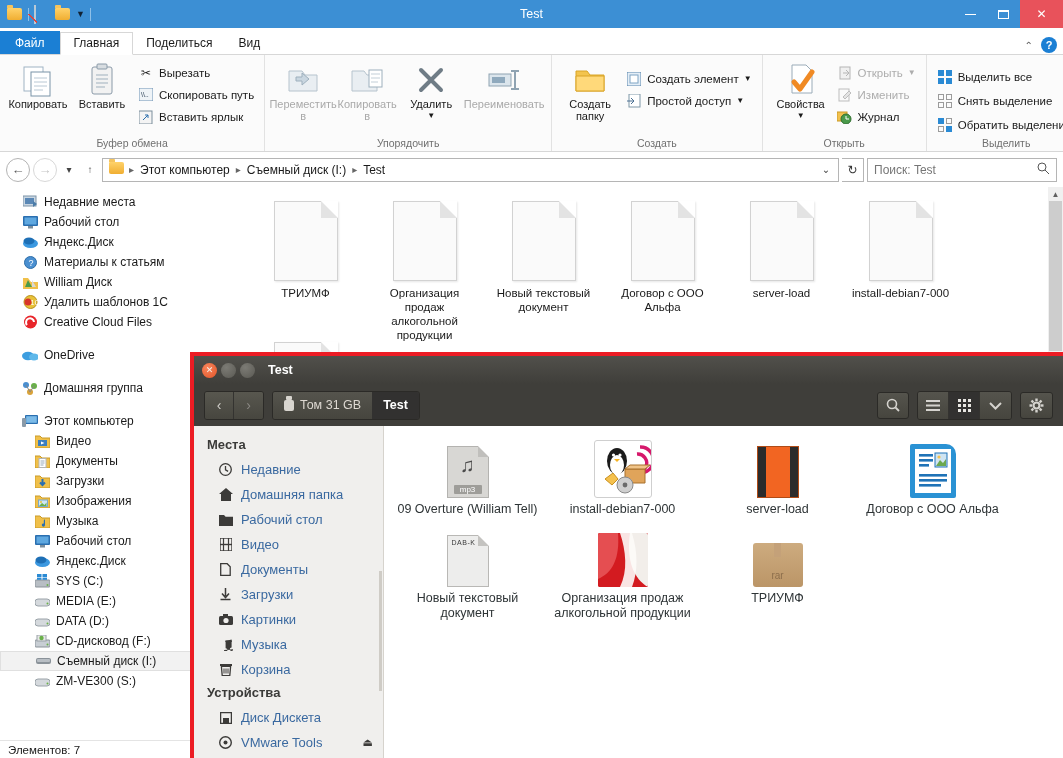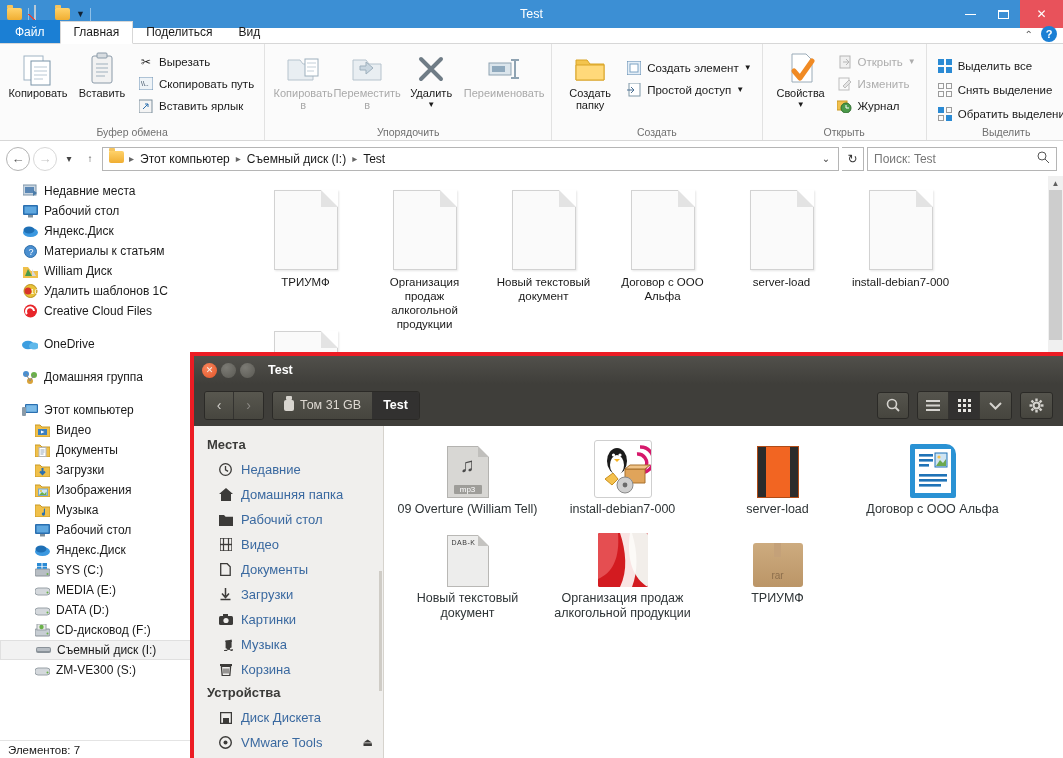--- a/index.html
+++ b/index.html
@@ -36,21 +36,21 @@
     position:absolute; left:0; right:0; text-align:center;
     font-size:12.5px; color:#fff;
   }
   .win-btns { position:absolute; right:0; top:0; display:flex; height:28px; }
   .win-btn { width:33px; height:28px; display:flex; align-items:center; justify-content:center;
              color:#fff; font-size:12px; }
   .win-btn.close { width:43px; background:#e8525b; }
   .minico{width:11px;height:1px;background:#fff;}
   .maxico{width:11px;height:9px;border:1px solid #fff;border-top-width:2px;}
 
-  .ribbon-tabs { height:16px; background:#fff; display:flex; align-items:flex-end;
+  .ribbon-tabs { height:27px; background:#fff; display:flex; align-items:flex-end;
                  border-bottom:1px solid #d7d7d7; position:relative; }
   .rtab { font-size:12px; padding:3px 13px 4px; color:#1a1a1a; }
   .rtab.file { background:#1b7fd4; color:#fff; height:23px; display:flex; align-items:center;
                padding:0 15px; }
   .rtab.active { background:#fff; border:1px solid #d7d7d7; border-bottom:1px solid #fff;
                  margin-bottom:-1px; }
   .ribbon-right { position:absolute; right:6px; bottom:1px; display:flex; align-items:center; gap:8px;}
   .caret-up { font-size:10px; color:#555; }
   .help-ico { width:16px;height:16px;border-radius:50%;background:#1b7fd4;color:#fff;
               font-size:11px;display:flex;align-items:center;justify-content:center;font-weight:bold;}
@@ -284,39 +284,39 @@
         </div>
       </div>
       <div class="rgroup-title">Буфер обмена</div>
     </div>
 
     <div class="rgroup">
       <div class="rgroup-body">
         <div class="bigbtn" style="color:#a9a9a9">
           <span class="gl">
             <svg width="36" height="30" viewBox="0 0 36 30">
+                <path d="M4 6 h13 l3 4 h12 v16 H4z" fill="#e9eef2" stroke="#b6c3cd"></path>
+                <path d="M24 14 l-7 6 v-4 h-6 v-4 h6 v-4z" fill="#c9d6e0" stroke="#9eb0bd"></path>
+              </svg>
+          </span>
+          <span>Переместить в</span>
+        </div>
+        <div class="bigbtn" style="color:#a9a9a9">
+          <span class="gl">
+            <svg width="36" height="30" viewBox="0 0 36 30">
                 <path d="M3 6 h12 l3 4 h10 v16 H3z" fill="#e9eef2" stroke="#b6c3cd"></path>
                 <rect x="20" y="5" width="13" height="17" fill="#fff" stroke="#9eb0bd"></rect>
                 <g stroke="#c3cfd8">
                   <line x1="22" y1="9" x2="31" y2="9"></line>
                   <line x1="22" y1="13" x2="31" y2="13"></line>
                   <line x1="22" y1="17" x2="29" y2="17"></line>
                 </g>
               </svg>
           </span>
           <span>Копировать в</span>
-        </div>
-        <div class="bigbtn" style="color:#a9a9a9">
-          <span class="gl">
-            <svg width="36" height="30" viewBox="0 0 36 30">
-                <path d="M4 6 h13 l3 4 h12 v16 H4z" fill="#e9eef2" stroke="#b6c3cd"></path>
-                <path d="M24 14 l-7 6 v-4 h-6 v-4 h6 v-4z" fill="#c9d6e0" stroke="#9eb0bd"></path>
-              </svg>
-          </span>
-          <span>Переместить в</span>
         </div>
         <div class="bigbtn">
           <span class="gl">
             <svg width="32" height="30" viewBox="0 0 32 30">
                 <path d="M6 5 L26 25 M26 5 L6 25" stroke="#6f7c86" stroke-width="4" fill="none" stroke-linecap="round"></path>
               </svg>
           </span>
           <span>Удалить</span>
           <span style="font-size:8px">▼</span>
         </div>

